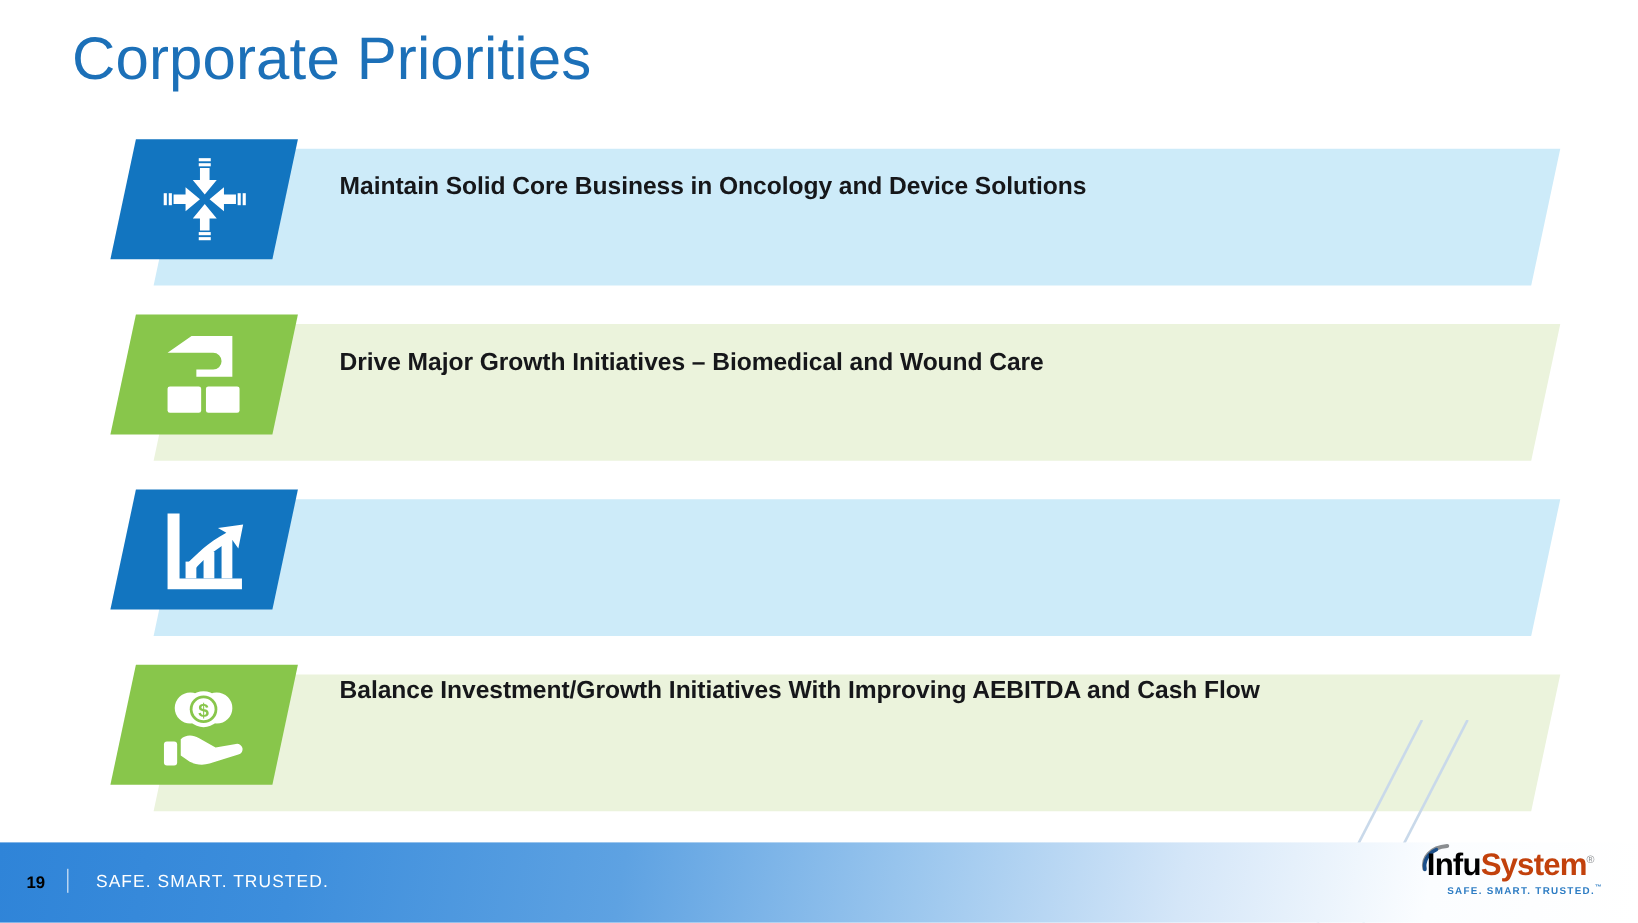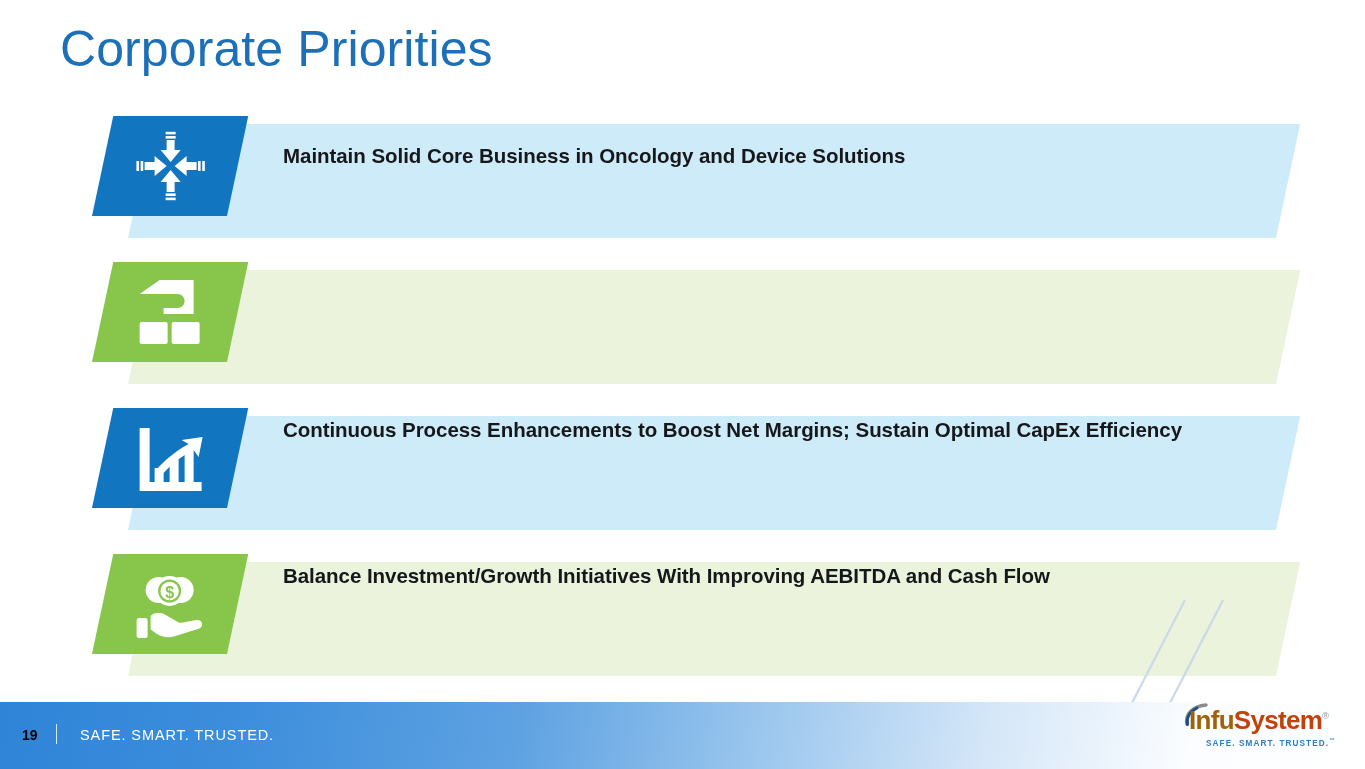--- a/index.html
+++ b/index.html
@@ -153,21 +153,21 @@
   }
   #logo-wordmark {
     position: absolute;
     left: 11px;
     top: 0px;
     font-size: 26px;
     font-weight: bold;
     letter-spacing: -0.7px;
     white-space: nowrap;
   }
-  #logo-word-infu   { color: #a16207; }
+  #logo-word-infu   { color: #000000; }
   #logo-word-system { color: #c2410c; }
   #logo-reg {
     font-size: 9px;
     font-weight: normal;
     color: #8A8D90;
     vertical-align: super;
   }
   #logo-swoosh {
     position: absolute;
     left: 6px;
@@ -231,20 +231,21 @@
 
           <path d="M6 18 L26 4 L60 4 L60 38 L30 38 L30 32 L44 32
                    A7 7 0 0 0 44 18 L6 18 Z"></path>
 
           <rect x="6" y="46" width="28" height="22" rx="2"></rect>
           <rect x="38" y="46" width="28" height="22" rx="2"></rect>
         </g>
       </svg>
     </div>
   </div>
+  <div class="row-label">Drive Major Growth Initiatives – Biomedical and Wound Care</div>
 </div>
 
 <div class="priority-row" id="row-2">
   <div class="band blue"></div>
   <div class="badge blue">
     <div class="badge-inner">
       <svg width="74" height="72" viewBox="0 0 74 72" aria-hidden="true">
         <g fill="#FFFFFF">
 
           <path d="M6 6 h10 v54 h52 v9 H6 Z"></path>
@@ -252,21 +253,20 @@
           <rect x="21" y="46" width="9" height="14"></rect>
           <rect x="36" y="38" width="9" height="22"></rect>
           <rect x="51" y="28" width="9" height="32"></rect>
 
           <path d="M22 48 C30 40 40 30 55 22 l-7 -4 l21 -3 l-4 20 l-5 -7
                    C48 34 37 43 29 52 Z"></path>
         </g>
       </svg>
     </div>
   </div>
-  <div class="row-label two-line">Continuous Process Enhancements to Boost Net Margins; Sustain Optimal CapEx Efficiency</div>
 </div>
 
 <div class="priority-row" id="row-3">
   <div class="band green"></div>
   <div class="badge green">
     <div class="badge-inner">
       <svg width="76" height="72" viewBox="0 0 76 72" aria-hidden="true">
         <g fill="#FFFFFF">
 
           <circle cx="26" cy="22" r="13"></circle>

